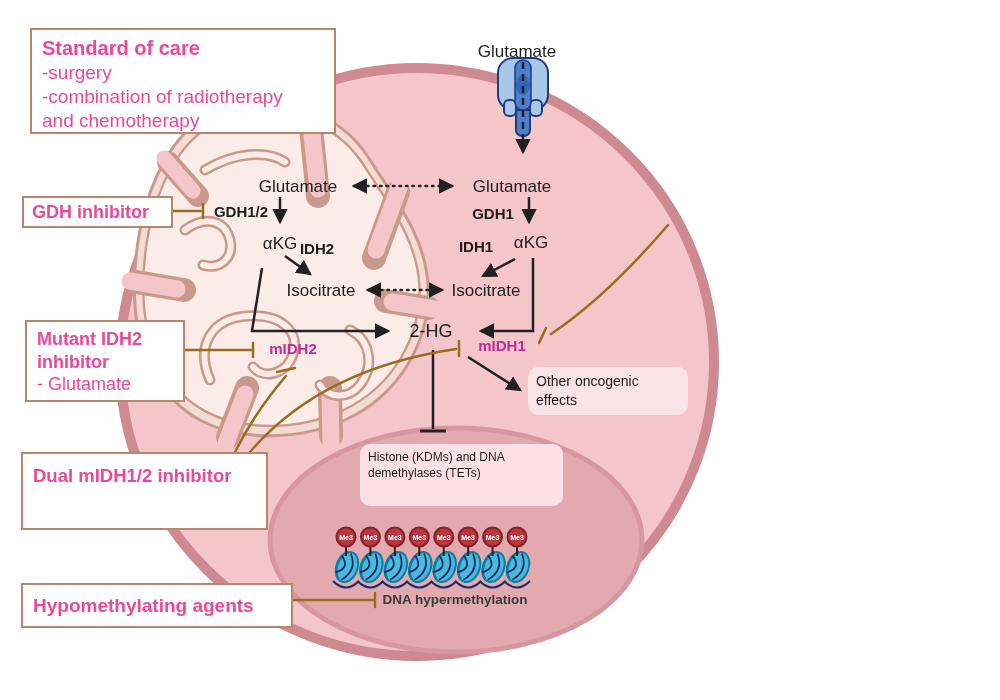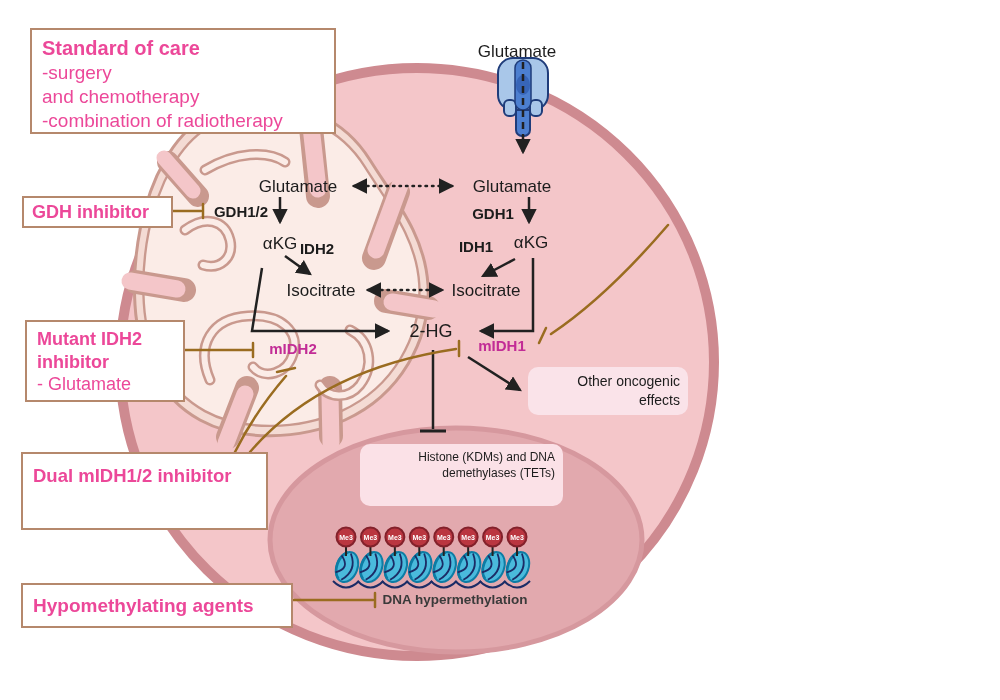--- a/index.html
+++ b/index.html
@@ -10,21 +10,21 @@
   .f17{font-size:17px;}
   .f18{font-size:18px;}
   .enz{font-size:15px;font-weight:700;}
   .mag{font-size:15px;font-weight:700;color:#C22C96;}
   .dnah{font-size:13.5px;font-weight:700;color:#3A3A3A;}
   .tbox{position:absolute;background:#ffffff;border:2px solid #B5886C;color:#ec4899;
         padding:6px 10px;box-sizing:border-box;}
   .tbox .t{font-weight:700;line-height:1.26;}
   .tbox .ln{font-size:18px;line-height:1.26;}
   .pinkbox{position:absolute;background:#FBE1E7;border-radius:10px;color:#1c1c1c;
-           text-align:right;box-sizing:border-box;}
+           text-align:left;box-sizing:border-box;}
 </style>
 </head>
 <body>
 
 <div class="stage">
 
   <svg class="layer" width="1000" height="700" viewBox="0 0 1000 700">
     <defs>
       <marker id="arr" viewBox="0 0 10 10" refX="8.5" refY="5" markerWidth="6.2" markerHeight="6.2" orient="auto-start-reverse">
         <path d="M0,0 L10,5 L0,10 Z" fill="#212121"></path>
@@ -207,22 +207,22 @@
   <div class="lbl f17" style="left:321px;top:281px">Isocitrate</div>
   <div class="lbl f17" style="left:486px;top:281px">Isocitrate</div>
   <div class="lbl f18" style="left:431px;top:321px">2-HG</div>
   <div class="lbl mag" style="left:293px;top:341px">mIDH2</div>
   <div class="lbl mag" style="left:502px;top:338px">mIDH1</div>
   <div class="lbl dnah" style="left:455px;top:592px">DNA hypermethylation</div>
 
   <div class="tbox" style="left:30px;top:28px;width:306px;height:106px">
     <div class="t" style="font-size:20px">Standard of care</div>
     <div class="ln" style="font-size:19px">-surgery</div>
+    <div class="ln" style="font-size:19px">-combination of radiotherapy</div>
     <div class="ln" style="font-size:19px">and chemotherapy</div>
-    <div class="ln" style="font-size:19px">-combination of radiotherapy</div>
   </div>
 
   <div class="tbox" style="left:22px;top:196px;width:151px;height:32px;padding:3px 8px">
     <div class="t" style="font-size:18px">GDH inhibitor</div>
   </div>
 
 
   <div class="tbox" style="left:25px;top:320px;width:160px;height:82px">
     <div class="t" style="font-size:18px">Mutant IDH2 inhibitor</div>
     <div class="ln">- Glutamate</div>

